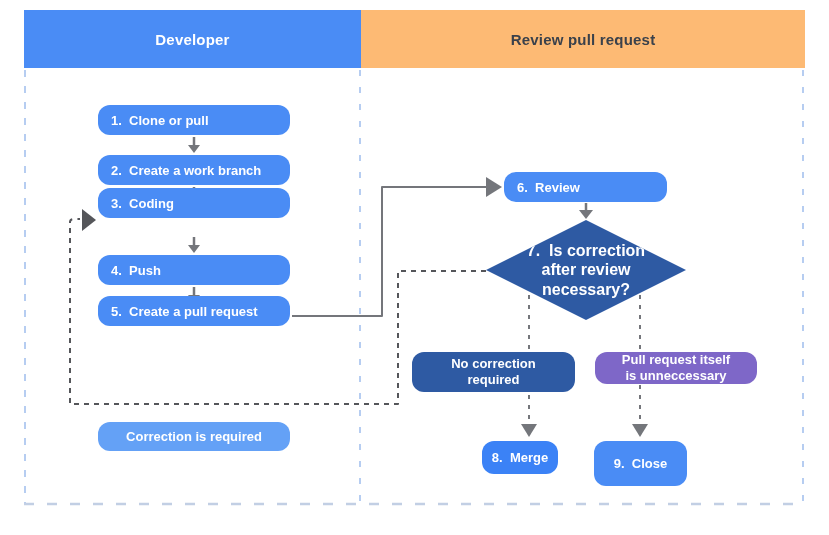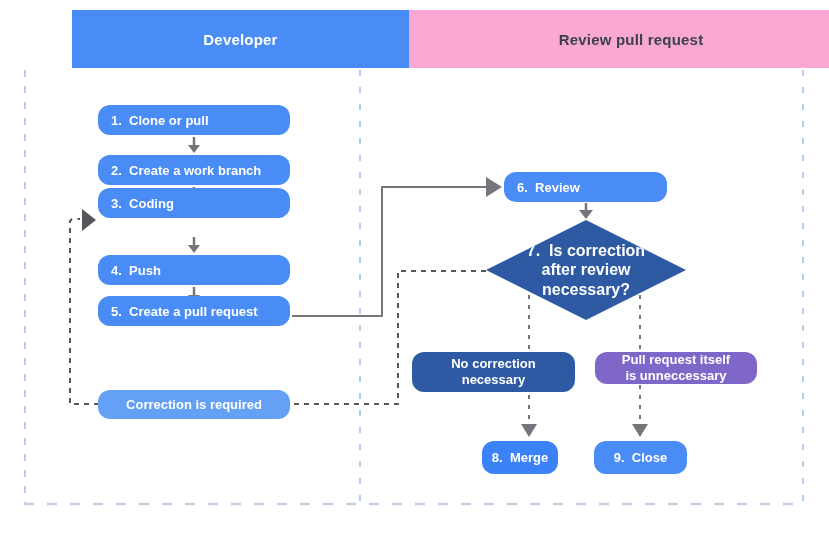--- a/index.html
+++ b/index.html
@@ -4,35 +4,35 @@
 <style>
   html,body{margin:0;padding:0;background:#fff;}
   .canvas{
     position:relative;width:829px;height:535px;background:#ffffff;
     font-family:"Liberation Sans","DejaVu Sans",sans-serif;
     overflow:hidden;
   }
   .lane-header{
     position:absolute;top:10px;height:58px;z-index:2;
     display:flex;align-items:center;justify-content:center;
-    font-size:15px;font-weight:700;letter-spacing:.2px;margin-left:48px;
+    font-size:15px;font-weight:700;letter-spacing:.2px;
   }
   .lane-header.dev{left:24px;width:337px;background:#4a8cf5;color:#ffffff;}
-  .lane-header.rev{left:361px;width:444px;background:#f9a8d4;color:#3a414b;}
+  .lane-header.rev{left:361px;width:444px;background:#fdba74;color:#3a414b;}
 
   svg.overlay{position:absolute;left:0;top:0;z-index:1;}
 
   .node{
     position:absolute;z-index:2;border-radius:12px;
     display:flex;align-items:center;color:#ffffff;
     font-size:13px;font-weight:700;white-space:pre;
   }
   .node.step{background:#4a8cf5;padding-left:13px;height:30px;width:179px;left:98px;}
   .node.center{justify-content:center;padding-left:0;}
-  .node.light{background:#64a1f6;}
+  .node.light{background:#64a1f6;margin-top:32px;}
   .node.dark{background:#2e5aa3;}
   .node.purple{background:#7e67c8;}
   .node.two-line{flex-direction:column;justify-content:center;line-height:1.22;font-size:13px;margin-top:24px;}
 
   .diamond{
     position:absolute;left:486px;top:220px;width:200px;height:100px;z-index:2;
     background:#2e5aa3;
     -webkit-clip-path:polygon(50% 0,100% 50%,50% 100%,0 50%);
     clip-path:polygon(50% 0,100% 50%,50% 100%,0 50%);
     display:flex;flex-direction:column;align-items:center;justify-content:center;
@@ -130,29 +130,29 @@
   </div>
 
   <div class="diamond">
     <span>7.  Is correction</span>
     <span>after review</span>
     <span>necessary?</span>
   </div>
 
   <div class="node dark center two-line" style="left:412px;top:328px;width:163px;height:40px">
     <span>No correction</span>
-    <span>necessary</span>
+    <span>required</span>
   </div>
 
   <div class="node purple center two-line" style="left:595px;top:328px;width:162px;height:32px">
     <span>Pull request itself</span>
     <span>is unneccessary</span>
   </div>
 
   <div class="node center" style="left:482px;top:441px;width:76px;height:33px;background:#3b82f6">
     <span>8.  Merge</span>
   </div>
 
-  <div class="node center" style="left:594px;top:441px;width:93px;height:33px;background:#4a8cf5">
+  <div class="node center" style="left:594px;top:441px;width:93px;height:45px;background:#4a8cf5">
     <span>9.  Close</span>
   </div>
 
 </div>
 
 </body></html>

